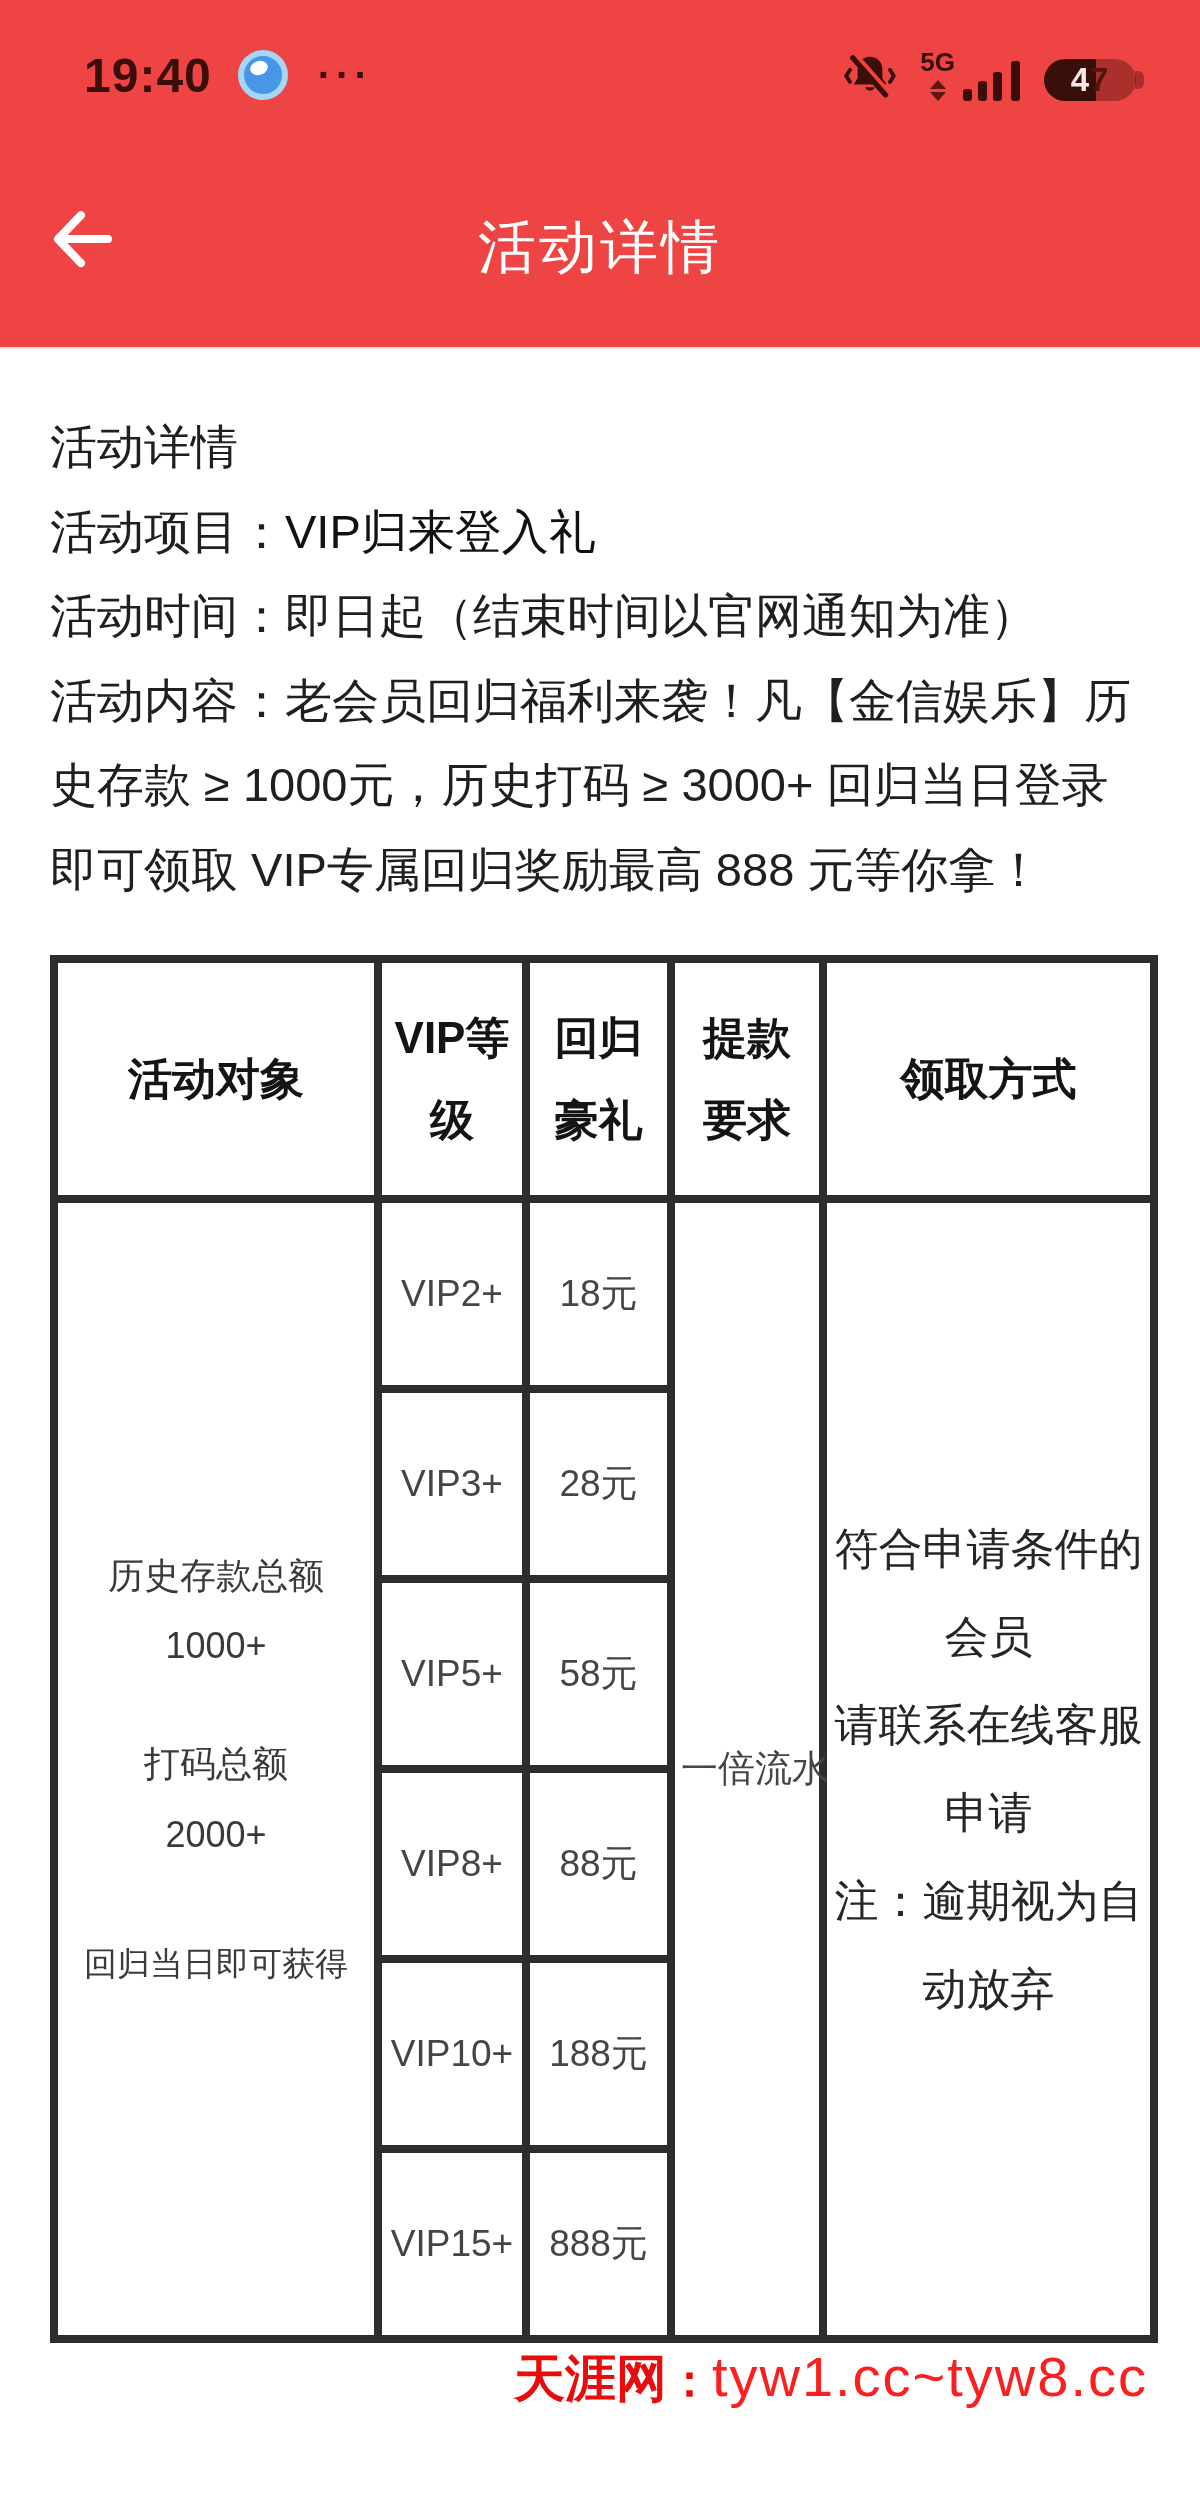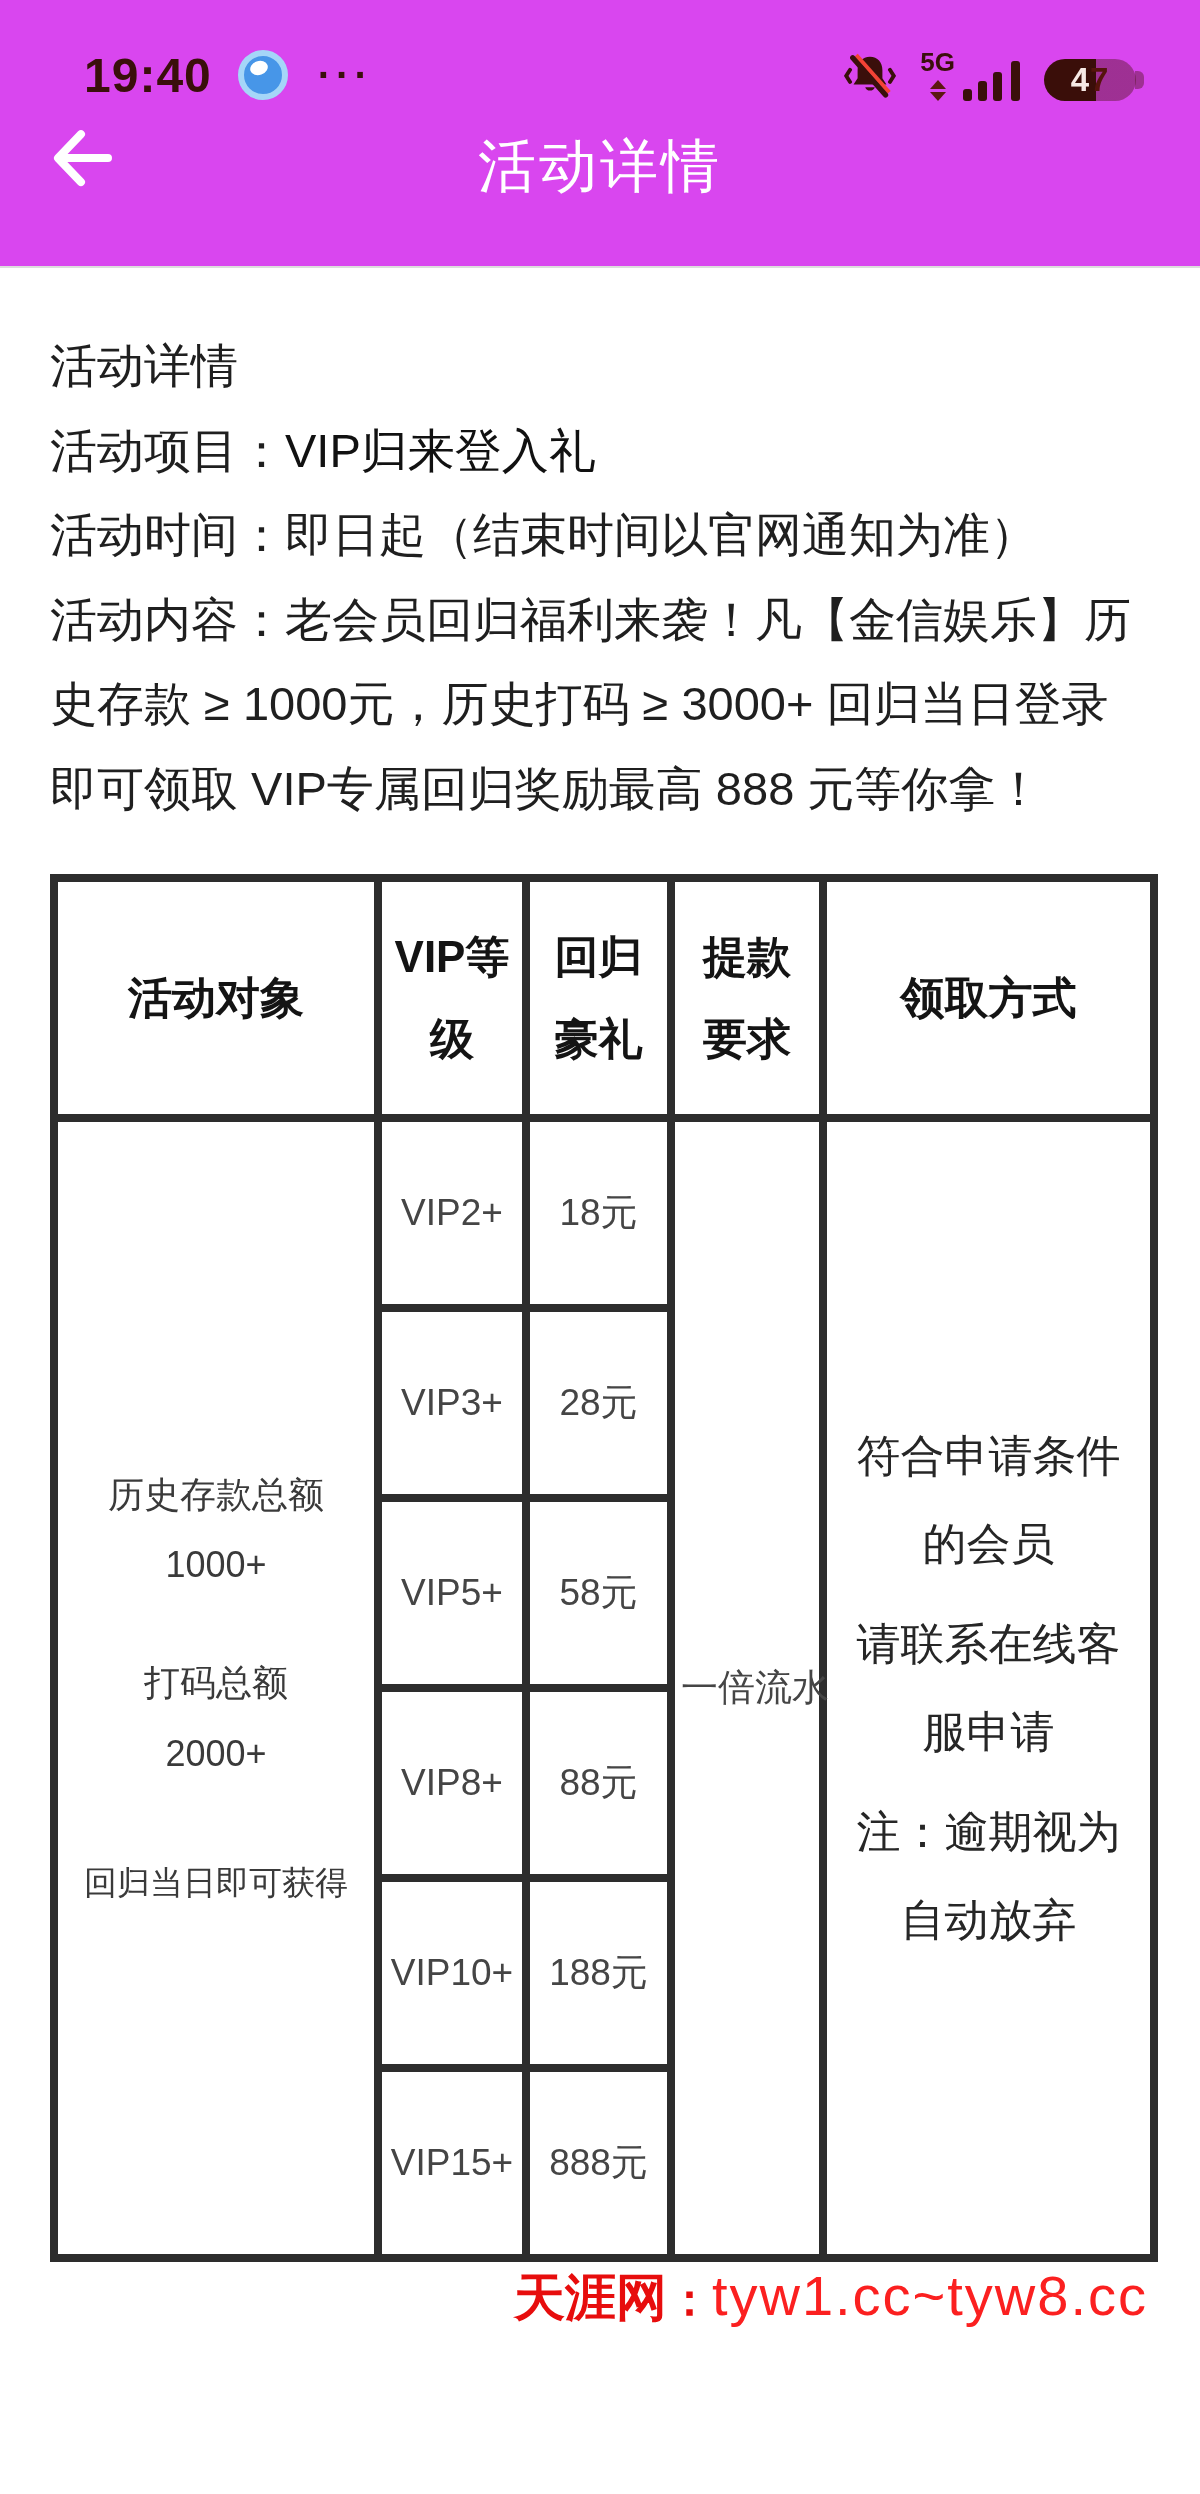--- a/index.html
+++ b/index.html
@@ -6,22 +6,22 @@
   html, body { margin: 0; padding: 0; }
   body {
     width: 1200px; height: 2494px;
     background: #ffffff;
     overflow: hidden;
     font-family: "Liberation Sans", "DejaVu Sans", sans-serif;
   }
 
   
   .app-top {
-    height: 268px;
-    background: #d946ef;
+    height: 349px;
+    background: #ef4444;
     position: relative;
     border-bottom: 2px solid #dddddd;
     padding-left: 40px;
   }
   .status-bar {
     position: absolute; top: 0; left: 0; right: 0;
     height: 134px;
     display: flex; align-items: center; justify-content: space-between;
     padding: 16px 64px 0 84px;
     color: #3a0f0b;
@@ -97,21 +97,21 @@
     color: #141414; line-height: 1.85; padding: 0 8px;
   }
   table.promo td { height: 190px; font-size: 37px; color: #454545; padding: 0 6px; }
 
   .target-cell p { margin: 0; font-size: 36px; color: #3a3a3a; line-height: 1.95; }
   .target-cell p.gap { margin-top: 48px; }
   .target-cell p.note { margin-top: 62px; font-size: 33px; }
 
   .req-cell { white-space: nowrap; font-size: 35px; color: #3d3d3d; }
 
-  .claim-cell p { margin: 12px; font-size: 44px; color: #262626; line-height: 2.0; }
+  .claim-cell p { margin: 0; font-size: 44px; color: #262626; line-height: 2.0; }
 
   
   .watermark {
     text-align: right; white-space: nowrap;
     padding-right: 2px; line-height: 1.2;
   }
   .wm-brand { color: #e70d0d; font-weight: 800; font-size: 51px; }
   .wm-colon { color: #e70d0d; font-weight: 800; font-size: 45px; }
   .wm-domains { color: #fb2020; font-size: 56px; font-weight: 400; letter-spacing: 2px; }
 </style>

